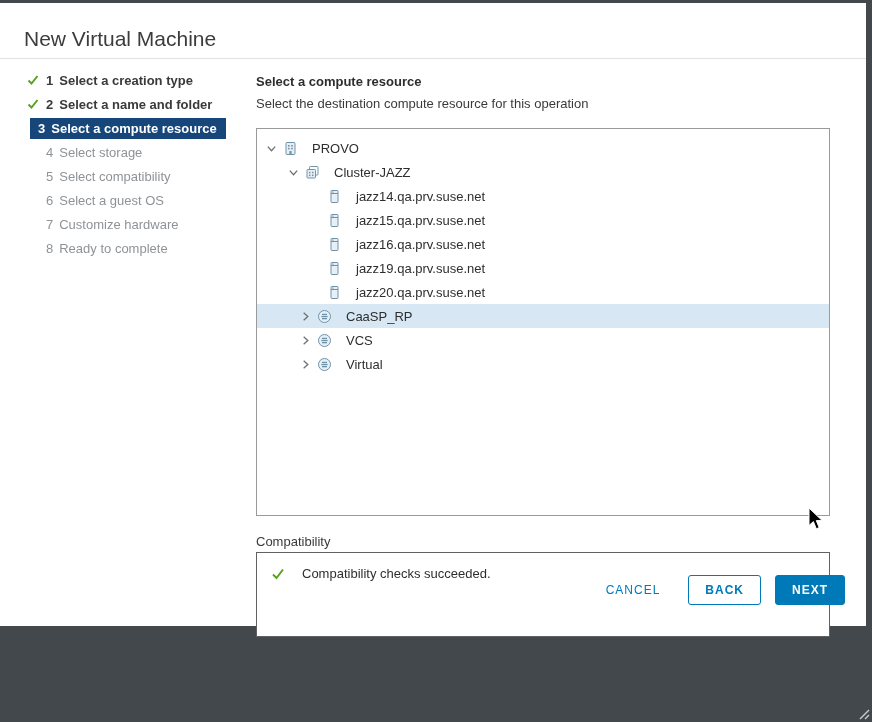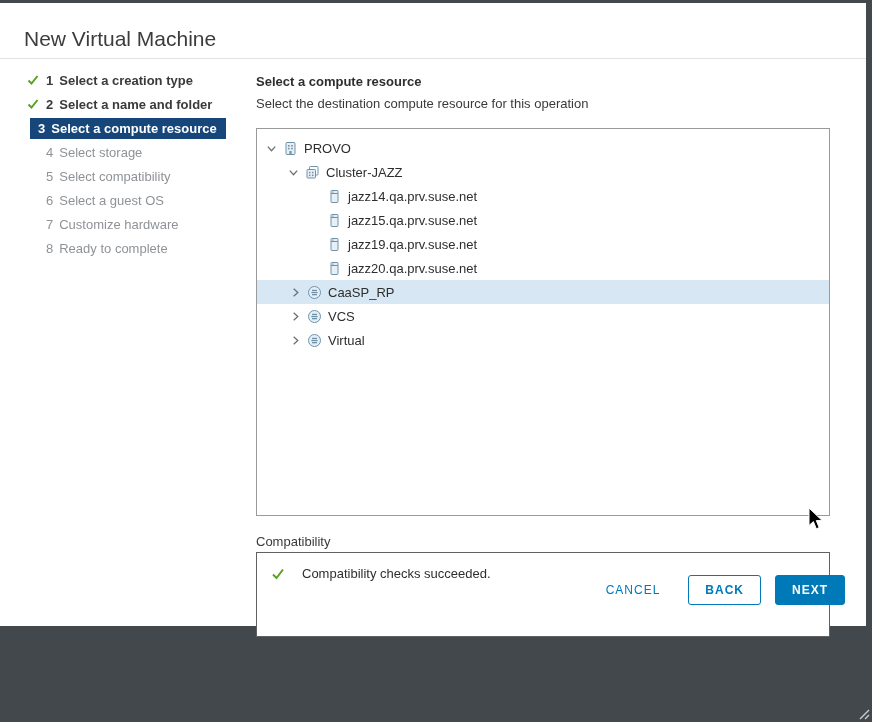--- a/index.html
+++ b/index.html
@@ -28,24 +28,24 @@
   
   .panel-heading{position:absolute;left:256px;top:71px;font-size:13px;font-weight:700;color:#2e2e2e;}
   .panel-subheading{position:absolute;left:256px;top:93px;font-size:13px;color:#3a3a3a;}
 
   .tree-box{position:absolute;left:256px;top:125px;width:574px;height:388px;border:1px solid #9a9a9a;background:#fff;overflow:hidden;padding-top:7px;}
   .tree-row{height:24px;display:flex;align-items:center;font-size:13px;color:#2e2e2e;cursor:default;}
   .tree-row.selected{background:var(--selection-bg);}
   .row-dc{padding-left:8px;}
   .row-cluster{padding-left:30px;}
   .row-host{padding-left:70px;}
-  .row-pool{padding-left:32px;}
+  .row-pool{padding-left:42px;}
   .chevron{width:13px;height:13px;flex:none;margin-right:5px;display:flex;align-items:center;justify-content:center;}
   .tree-icon{width:15px;height:15px;flex:none;margin-right:6px;display:flex;align-items:center;justify-content:center;}
-  .tree-label{white-space:nowrap;}
+  .tree-label{white-space:nowrap;margin-left:8px;}
 
   .compat-label{position:absolute;left:256px;top:531px;font-size:13px;color:#3a3a3a;}
   .compat-box{position:absolute;left:256px;top:549px;width:574px;height:85px;border:1px solid #616161;background:#fff;}
   .compat-row{display:flex;align-items:center;gap:17px;padding:13px 14px;font-size:13px;color:#2e2e2e;}
 
   
   .footer{position:absolute;right:21px;bottom:21px;display:flex;align-items:flex-end;}
   .footer button{font-family:"Liberation Sans",sans-serif;font-size:12px;letter-spacing:1px;cursor:pointer;}
   .btn-cancel{background:none;border:none;color:var(--accent);padding:8px 10px;margin-right:18px;font-weight:500;}
   .btn-back{background:#fff;border:1px solid var(--accent);color:var(--accent);height:30px;min-width:70px;padding:0 16px;border-radius:3px;margin-right:14px;font-weight:600;}
@@ -197,20 +197,30 @@
         <span class="tree-icon">
             <svg width="15" height="15" viewBox="0 0 15 15">
               <rect x="4" y="1.5" width="7" height="12" rx="0.8" fill="#e8eff4" stroke="#6e93ab"></rect>
               <line x1="4" y1="4.5" x2="11" y2="4.5" stroke="#6e93ab"></line>
               <rect x="5.3" y="2.6" width="1.4" height="1" fill="#6e93ab"></rect>
             </svg>
           </span>
         <span class="tree-label">jazz15.qa.prv.suse.net</span>
       </div>
 
+      <div class="tree-row row-host">
+        <span class="tree-icon">
+            <svg width="15" height="15" viewBox="0 0 15 15">
+              <rect x="4" y="1.5" width="7" height="12" rx="0.8" fill="#e8eff4" stroke="#6e93ab"></rect>
+              <line x1="4" y1="4.5" x2="11" y2="4.5" stroke="#6e93ab"></line>
+              <rect x="5.3" y="2.6" width="1.4" height="1" fill="#6e93ab"></rect>
+            </svg>
+          </span>
+        <span class="tree-label">jazz16.qa.prv.suse.net</span>
+      </div>
 
       <div class="tree-row row-host">
         <span class="tree-icon">
             <svg width="15" height="15" viewBox="0 0 15 15">
               <rect x="4" y="1.5" width="7" height="12" rx="0.8" fill="#e8eff4" stroke="#6e93ab"></rect>
               <line x1="4" y1="4.5" x2="11" y2="4.5" stroke="#6e93ab"></line>
               <rect x="5.3" y="2.6" width="1.4" height="1" fill="#6e93ab"></rect>
             </svg>
           </span>
         <span class="tree-label">jazz19.qa.prv.suse.net</span>

